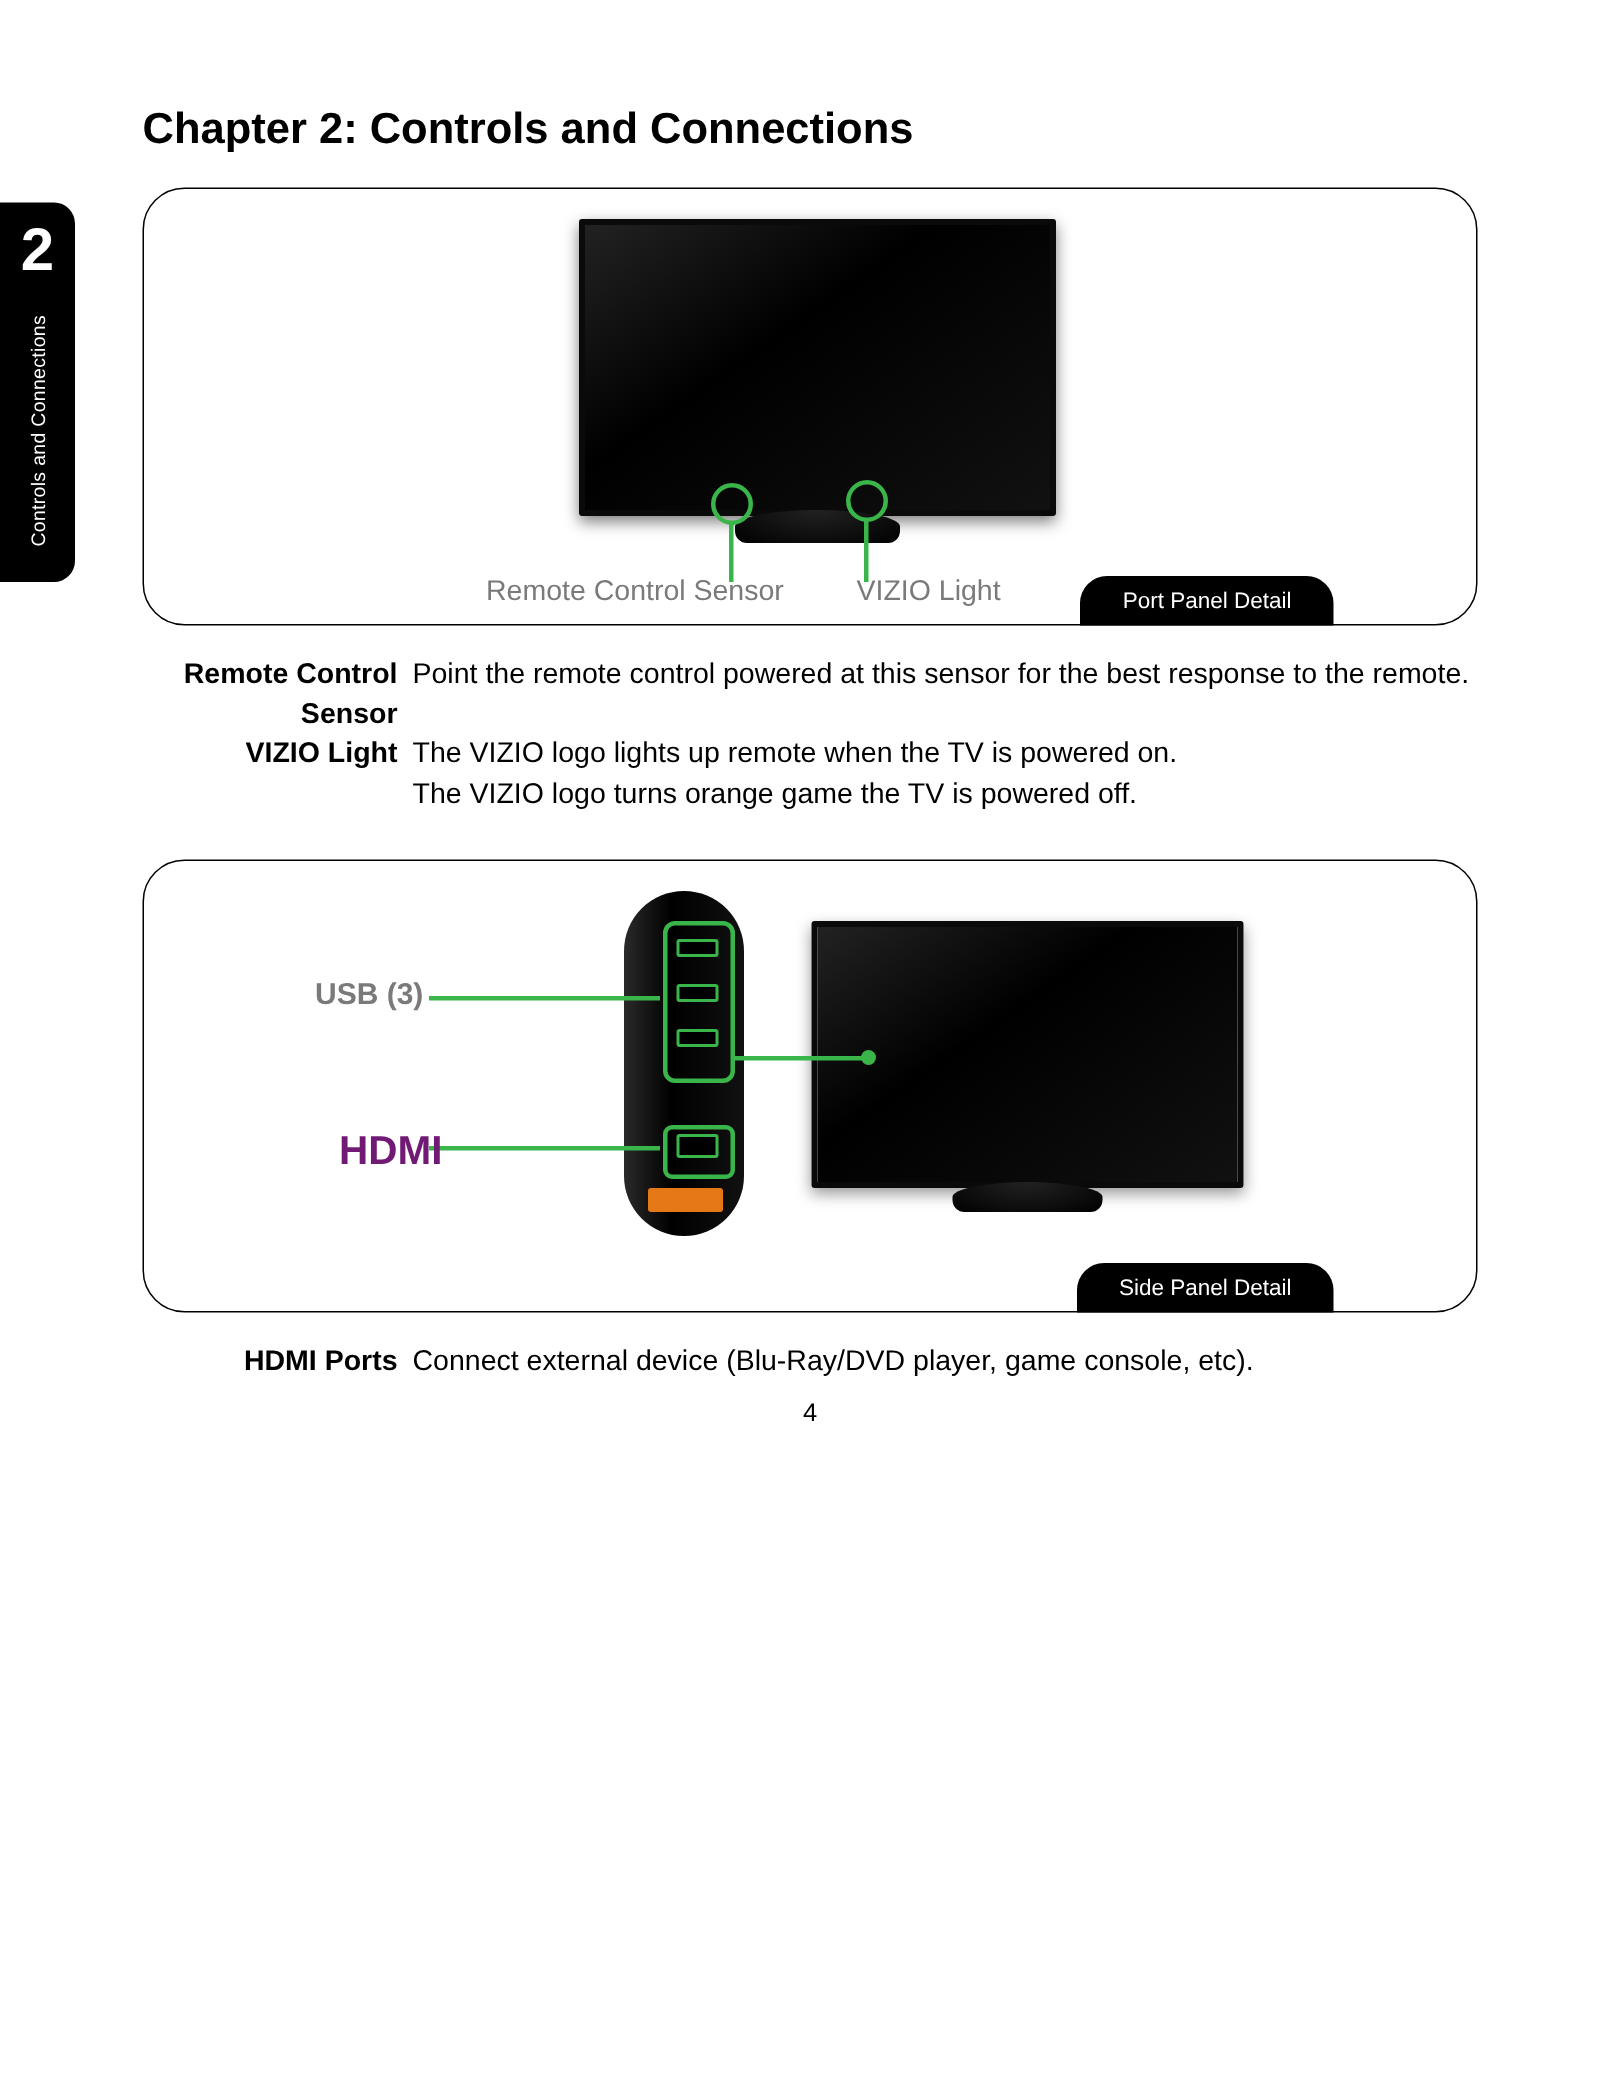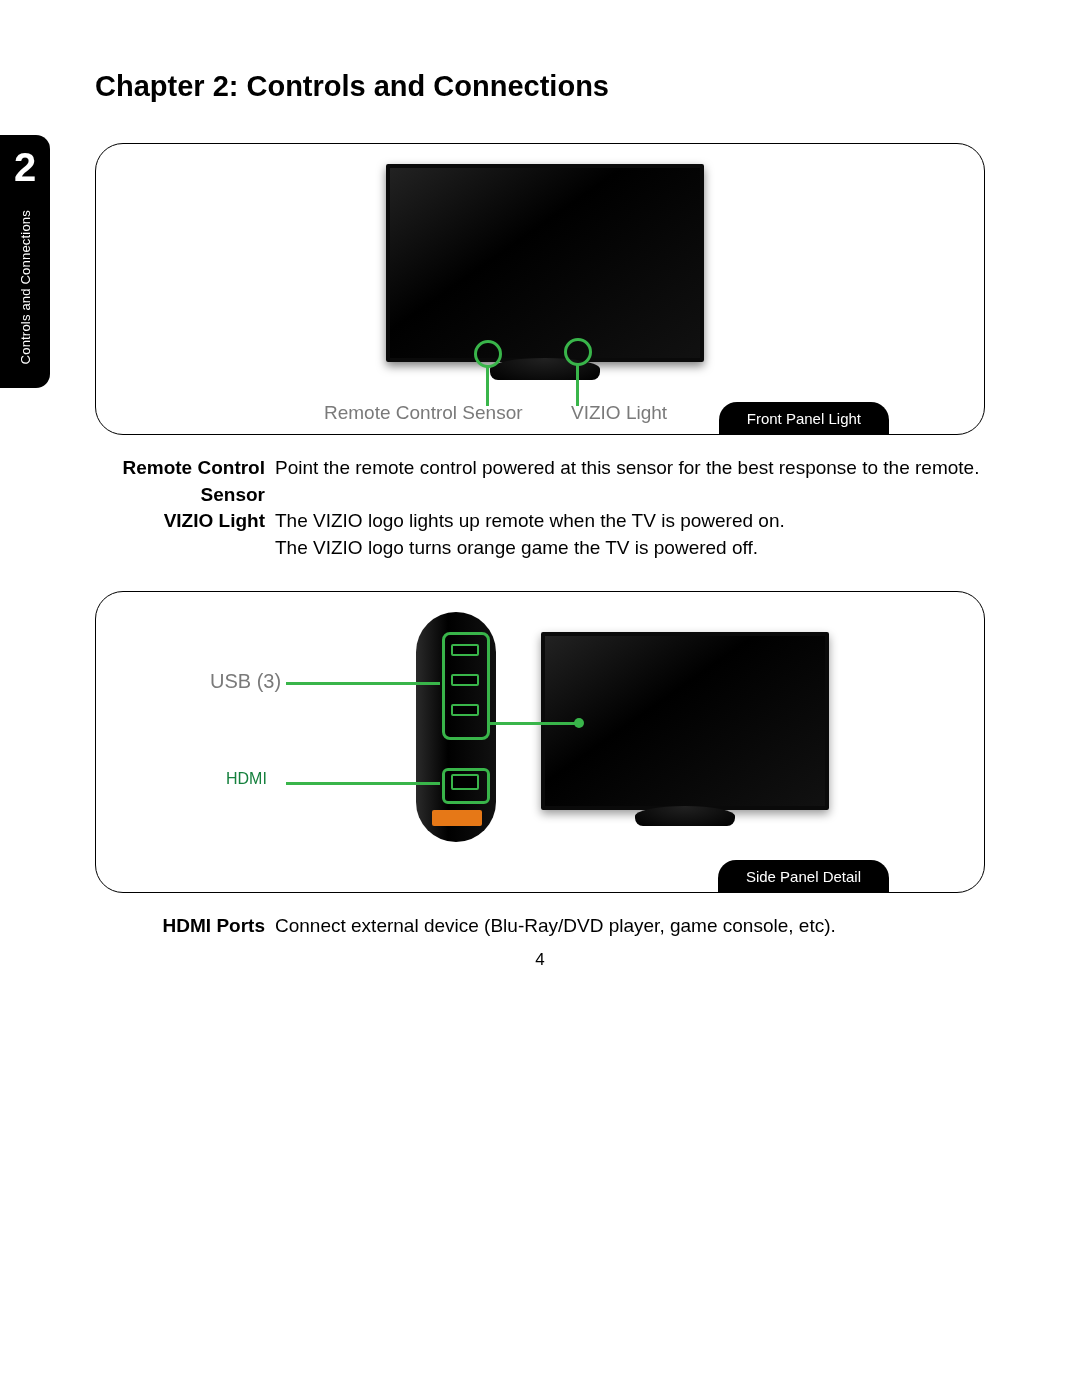--- a/index.html
+++ b/index.html
@@ -40,21 +40,21 @@
     font-size: 13px;
     padding: 6px 0;
     letter-spacing: 0.2px;
   }
   .content {
     margin-left: 95px;
   }
   h1 {
     font-size: 29px;
     font-weight: bold;
-    margin: 0 0 40px 0;
+    margin: 0 0 22px 0;
   }
   .intro {
     font-size: 19px;
     line-height: 1.35;
     margin-bottom: 28px;
   }
   .panel {
     border: 1.5px solid #000;
     border-radius: 28px;
     position: relative;
@@ -144,20 +144,21 @@
     font-weight: bold;
     padding-right: 10px;
   }
   .defs-row .desc {
     flex: 1;
   }
   
   .side-inner {
     height: 300px;
     position: relative;
+    font-weight: bold;
   }
   .panel-strip {
     position: absolute;
     left: 320px;
     top: 20px;
     width: 80px;
     height: 230px;
     background: linear-gradient(90deg,#2a2a2a,#000 40%,#111);
     border-radius: 40px;
   }
@@ -243,22 +244,22 @@
     position: absolute;
     left: 114px;
     top: 78px;
     font-size: 20px;
     color: #7a7a7a;
   }
   .side-label-hdmi {
     position: absolute;
     left: 130px;
     top: 178px;
-    font-size: 16px;
-    color: #15803d;
+    font-size: 27px;
+    color: #701a75;
   }
   .page-number {
     position: absolute;
     bottom: 40px;
     left: 0;
     right: 0;
     text-align: center;
     font-size: 17px;
   }
 </style>
@@ -277,21 +278,21 @@
     <div class="panel">
       <div class="front-inner">
         <div class="tv"></div>
         <div class="marker m1"></div>
         <div class="marker m2"></div>
         <div class="vline v1"></div>
         <div class="vline v2"></div>
         <div class="label-rc">Remote Control Sensor</div>
         <div class="label-vl">VIZIO Light</div>
       </div>
-      <div class="panel-tag">Front Panel Light</div>
+      <div class="panel-tag">Port Panel Detail</div>
     </div>
 
     <div class="defs">
       <div class="defs-row">
         <div class="term">Remote Control Sensor</div>
         <div class="desc">Point the remote control powered at this sensor for the best response to the remote.</div>
       </div>
       <div class="defs-row">
         <div class="term">VIZIO Light</div>
         <div class="desc">The VIZIO logo lights up remote when the TV is powered on.</div>

